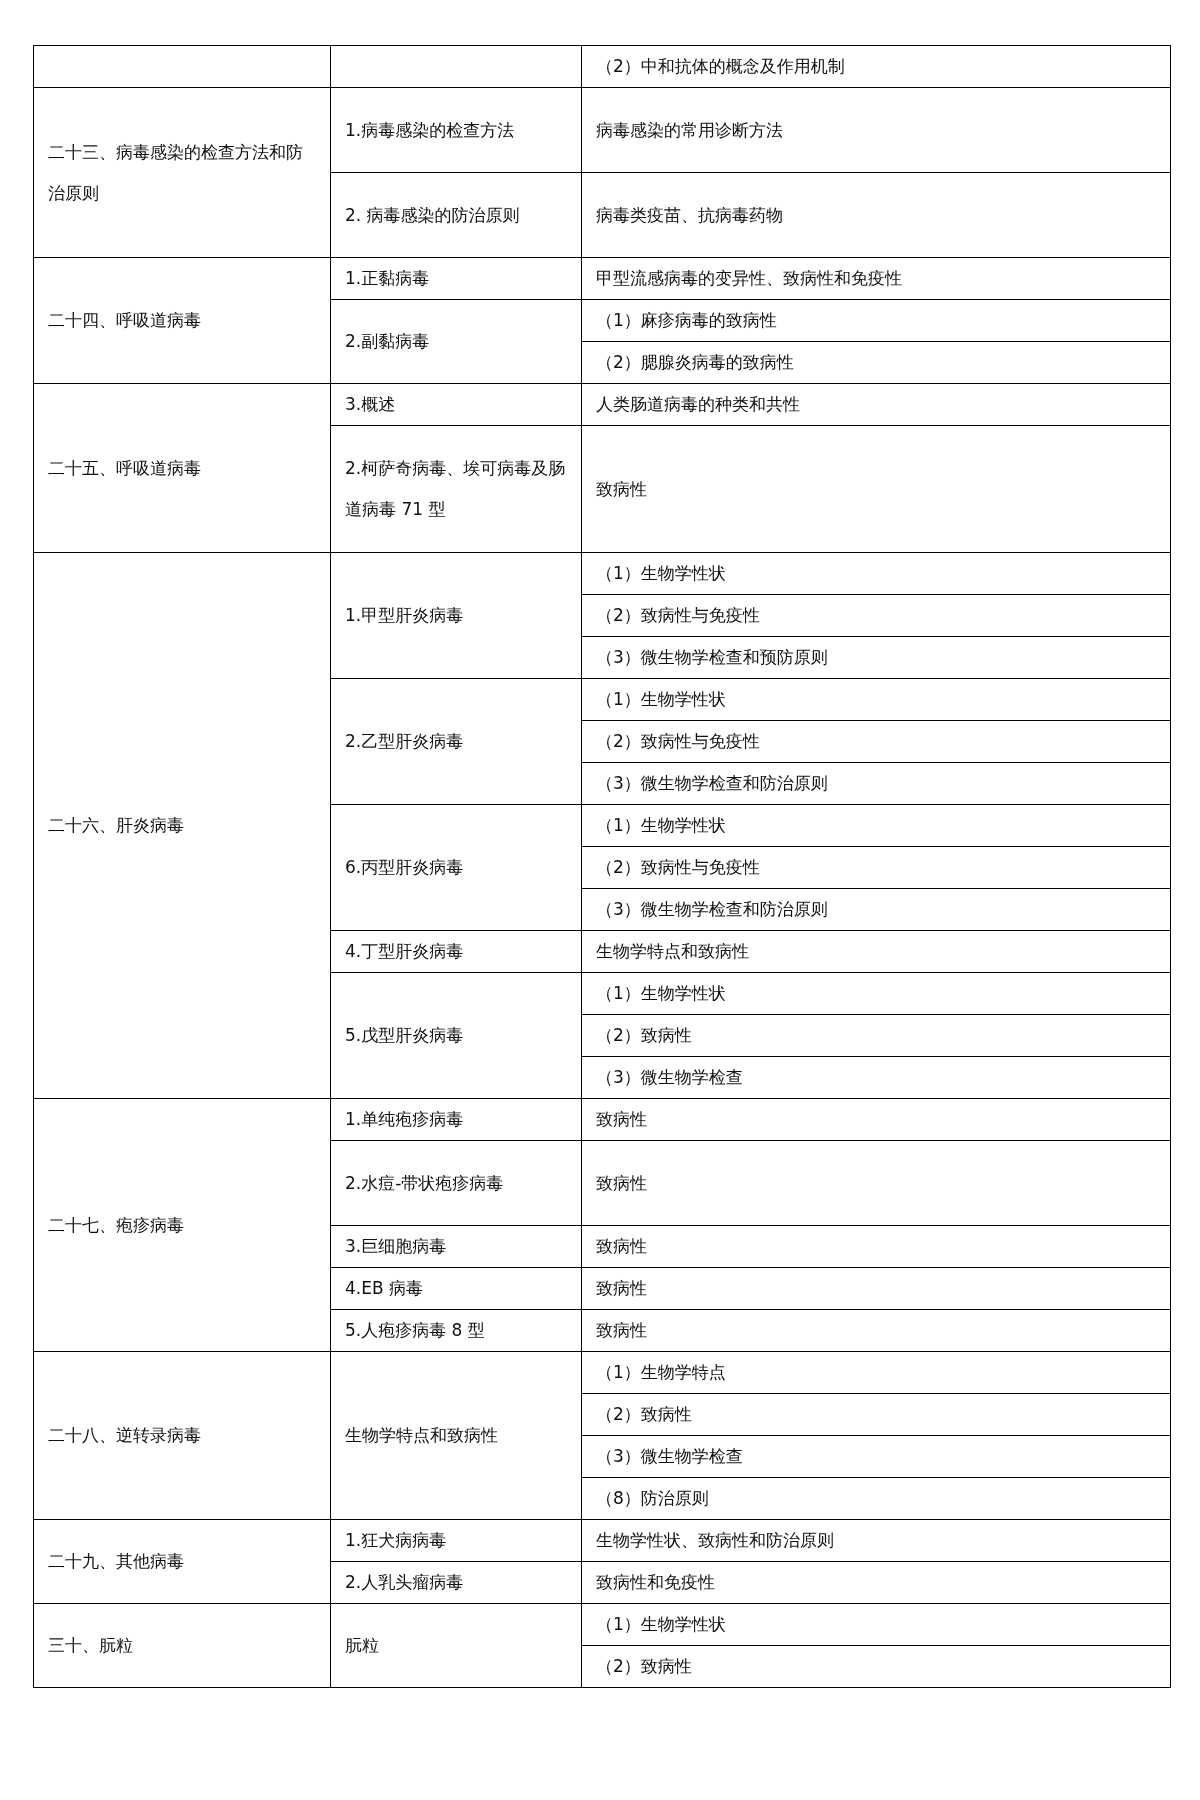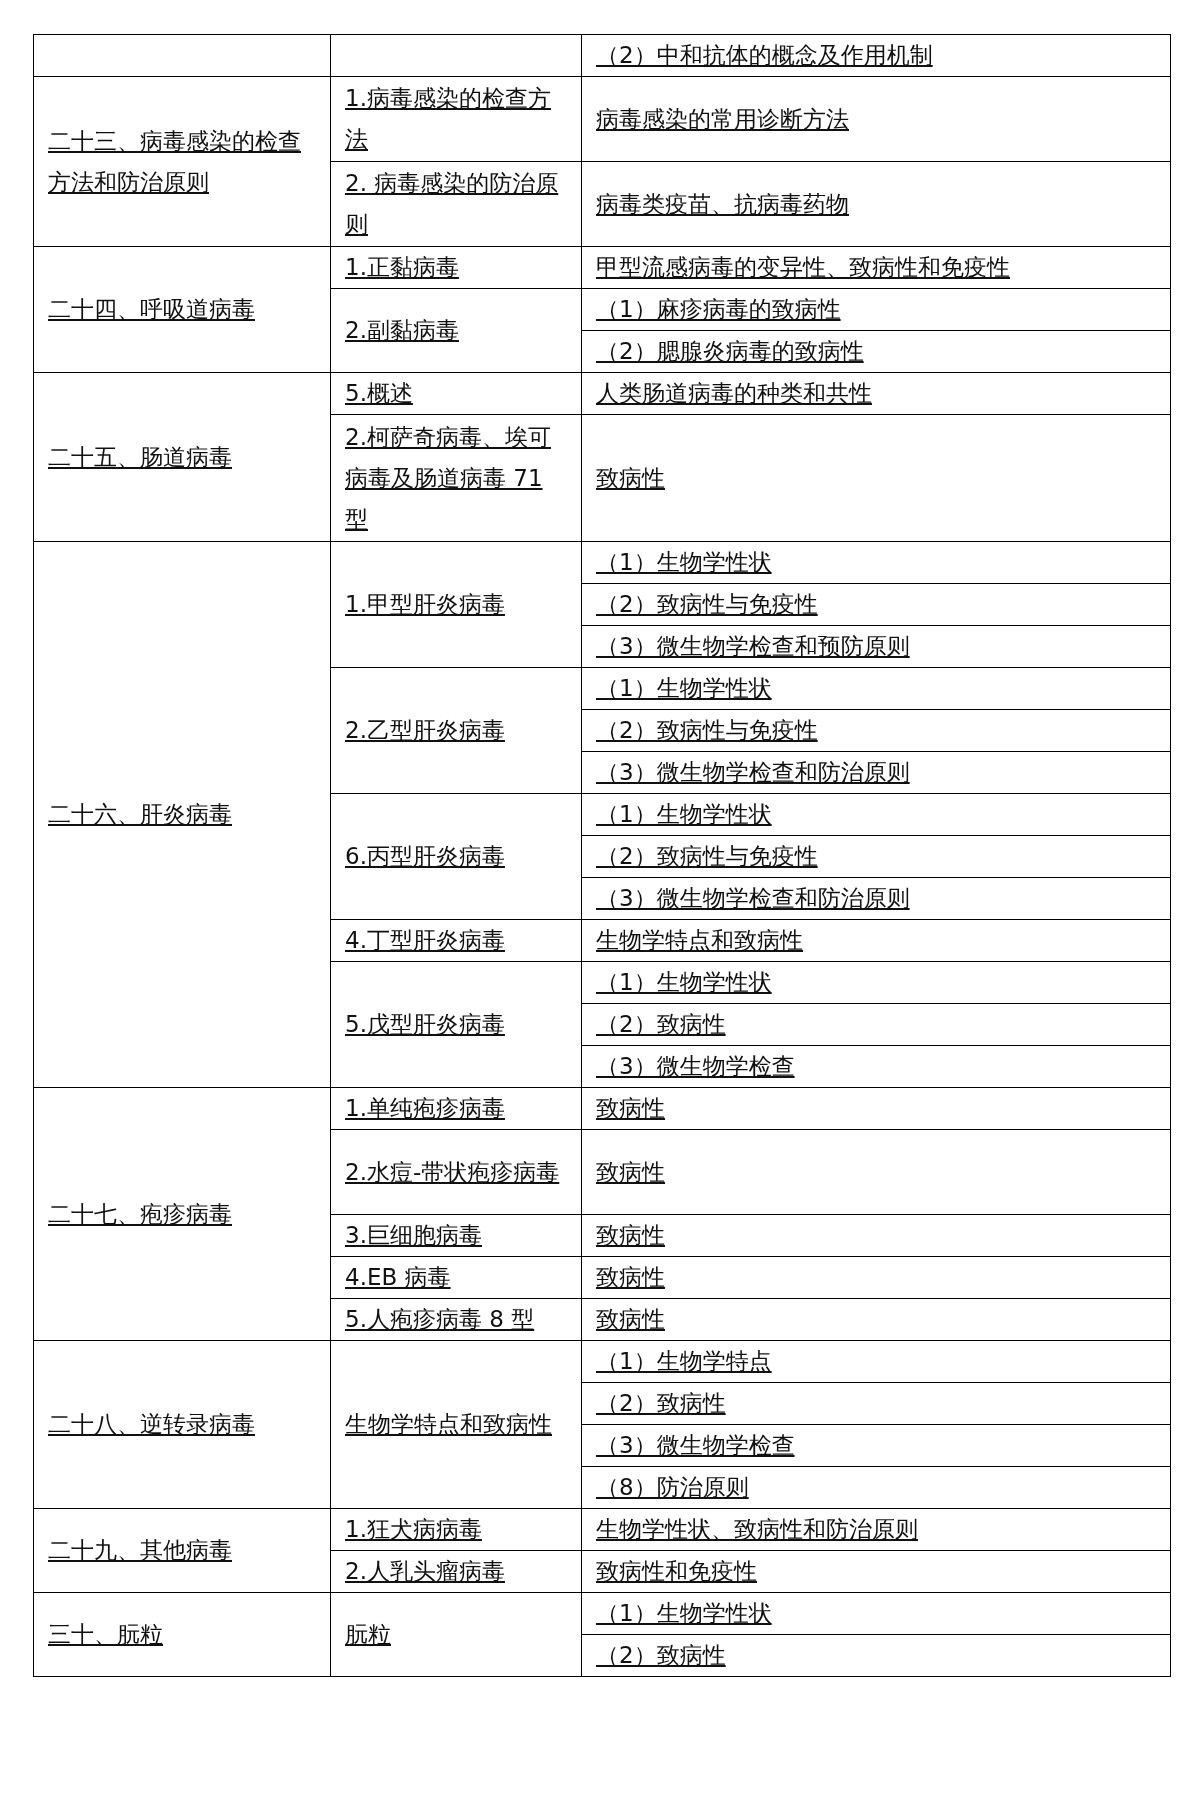--- a/index.html
+++ b/index.html
@@ -1,22 +1,21 @@
 <!DOCTYPE html>
 <html><head>
 <meta charset="utf-8">
 <style>
   html, body { margin: 0; padding: 0; background: #ffffff; }
   body { width: 1200px; height: 1800px; position: relative; overflow: hidden;
          font-family: "DejaVu Sans", "Liberation Sans", sans-serif; color: #111; }
   table.outline {
-    position: absolute; left: 33px; top: 34px; width: 1137px;
+    position: absolute; left: 33px; top: 45px; width: 1137px;
     border-collapse: collapse; table-layout: fixed;
-    font-size: 23px;
-    text-decoration: underline;
+    font-size: 17px;
   }
   table.outline td {
     border: 1.5px solid #000;
     padding: 0 14px;
     height: 41px;
     line-height: 41px;
     vertical-align: middle;
     word-break: break-all;
   }
   col.c1 { width: 297px; }
@@ -57,22 +56,22 @@
     </tr>
     <tr>
       <td rowspan="2">2.副黏病毒</td>
       <td>（1）麻疹病毒的致病性</td>
     </tr>
     <tr>
       <td>（2）腮腺炎病毒的致病性</td>
     </tr>
 
     <tr>
-      <td rowspan="2">二十五、肠道病毒</td>
-      <td>5.概述</td>
+      <td rowspan="2">二十五、呼吸道病毒</td>
+      <td>3.概述</td>
       <td>人类肠道病毒的种类和共性</td>
     </tr>
     <tr>
       <td style="height:126px;line-height:41px">2.柯萨奇病毒、埃可病毒及肠道病毒 71 型</td>
       <td>致病性</td>
     </tr>
 
     <tr>
       <td rowspan="13">二十六、肝炎病毒</td>
       <td rowspan="3">1.甲型肝炎病毒</td>

